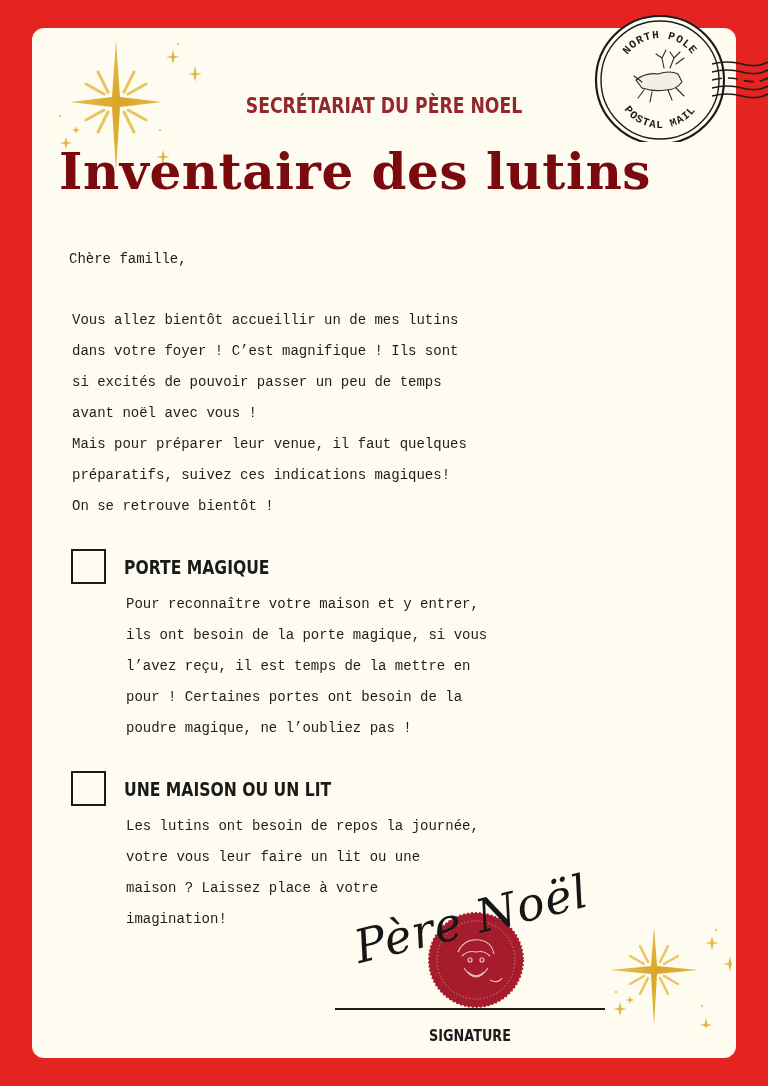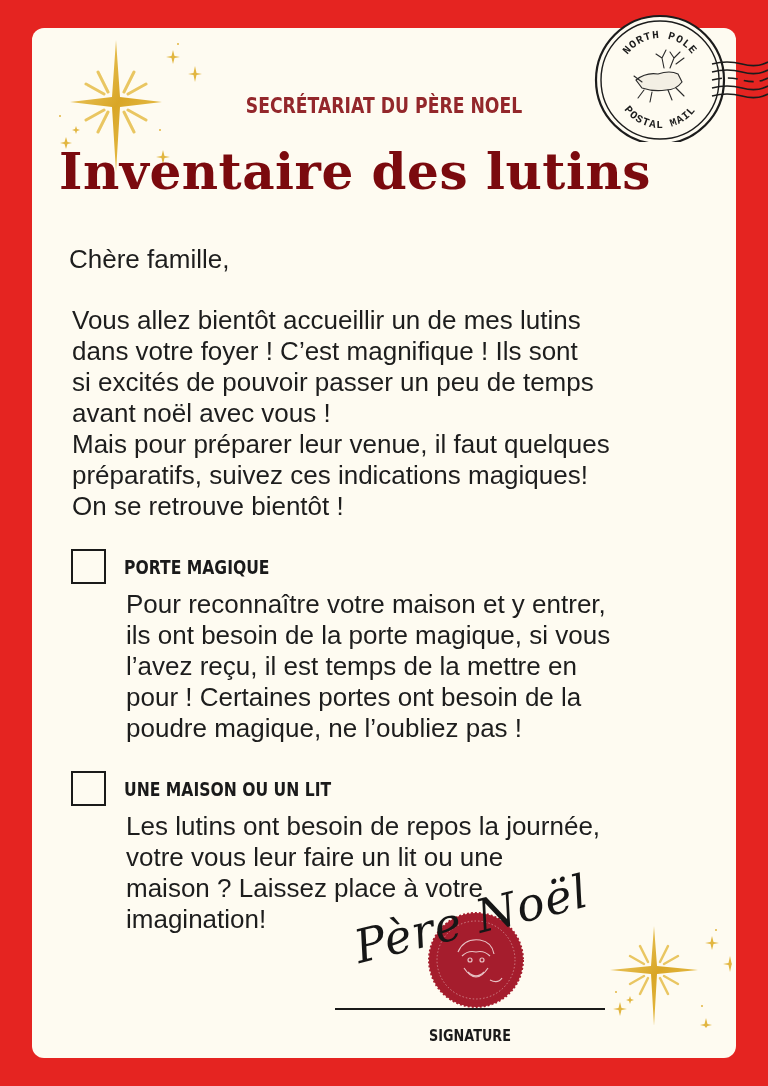--- a/index.html
+++ b/index.html
@@ -41,22 +41,22 @@
     text-align: center;
     font-family: "DejaVu Serif", serif;
     font-weight: bold;
     font-size: 50px;
     color: #7b0a0e;
     letter-spacing: 0.5px;
     margin-left: 30px;
   }
   .mono {
     position: absolute;
-    font-family: Liberation Sans, sans-serif;
-    font-size: 26px;
+    font-family: Liberation Mono, monospace;
+    font-size: 14px;
     color: #1d1d1d;
     line-height: 31px;
     white-space: pre;
   }
   .greeting { left: 69px; top: 244px; }
   .intro { left: 72px; top: 305px; }
   .checkbox {
     position: absolute;
     width: 31px; height: 31px;
     border: 2.5px solid #1a1a1a;

